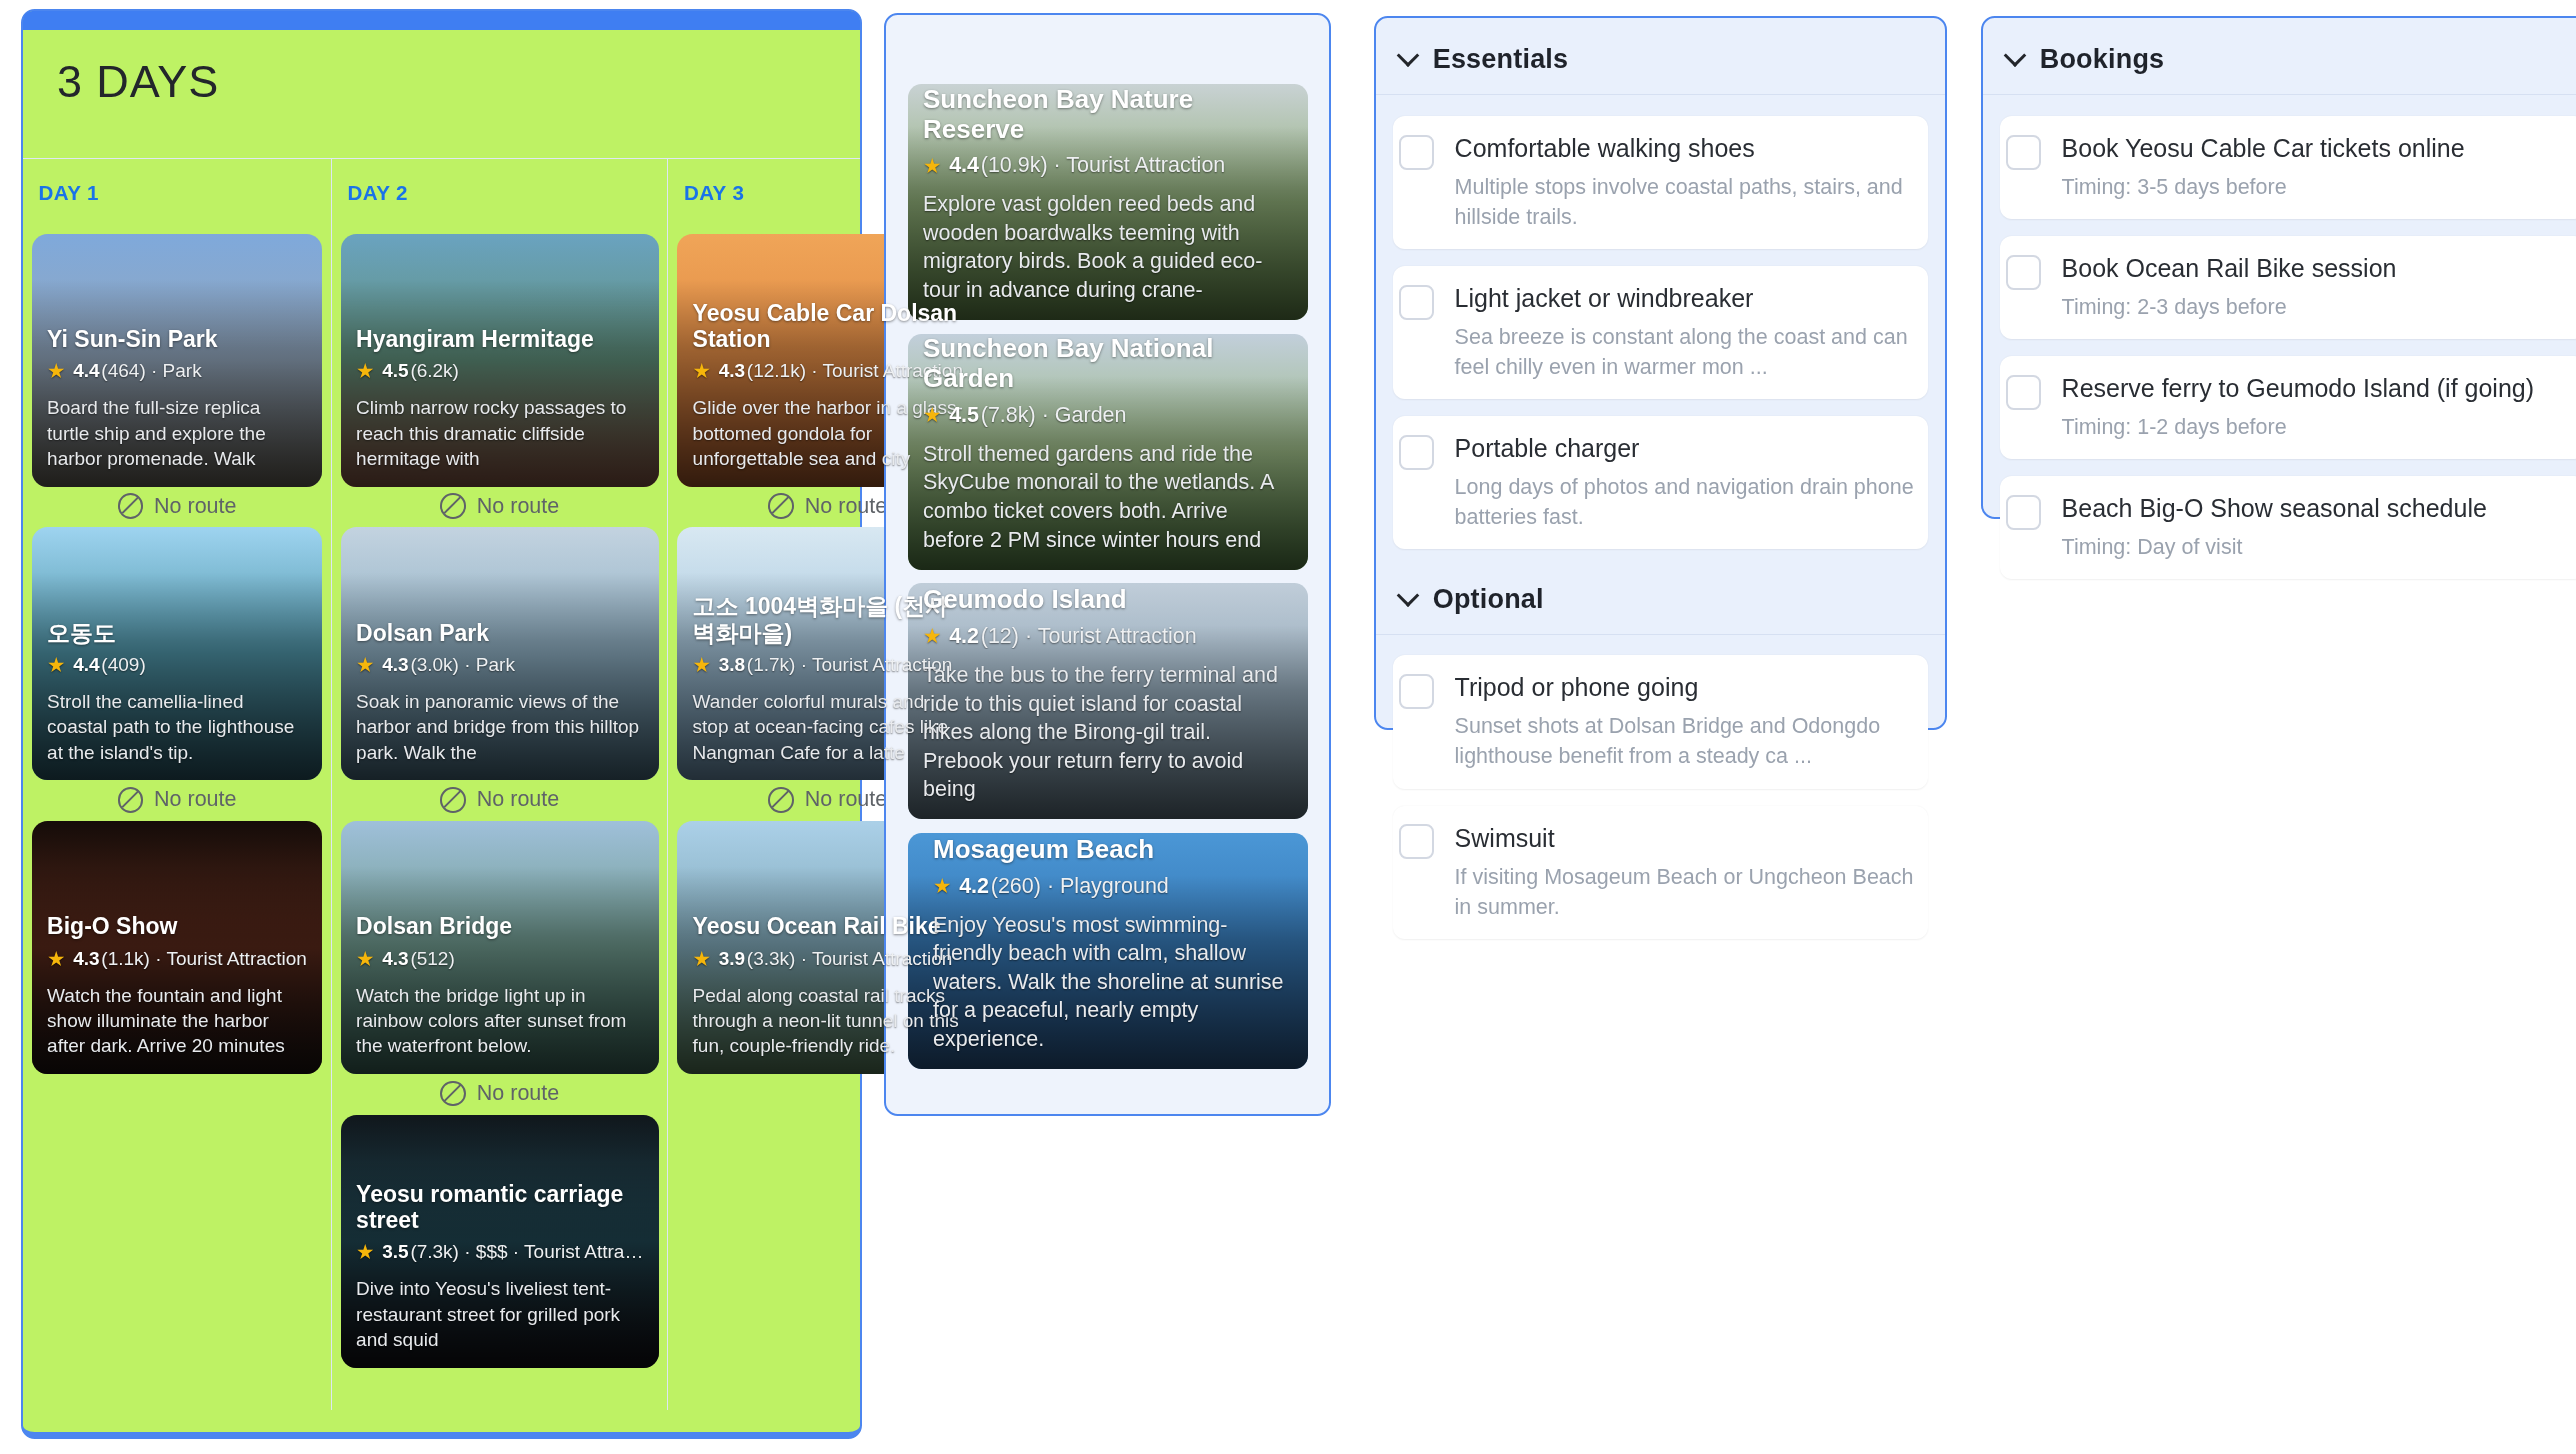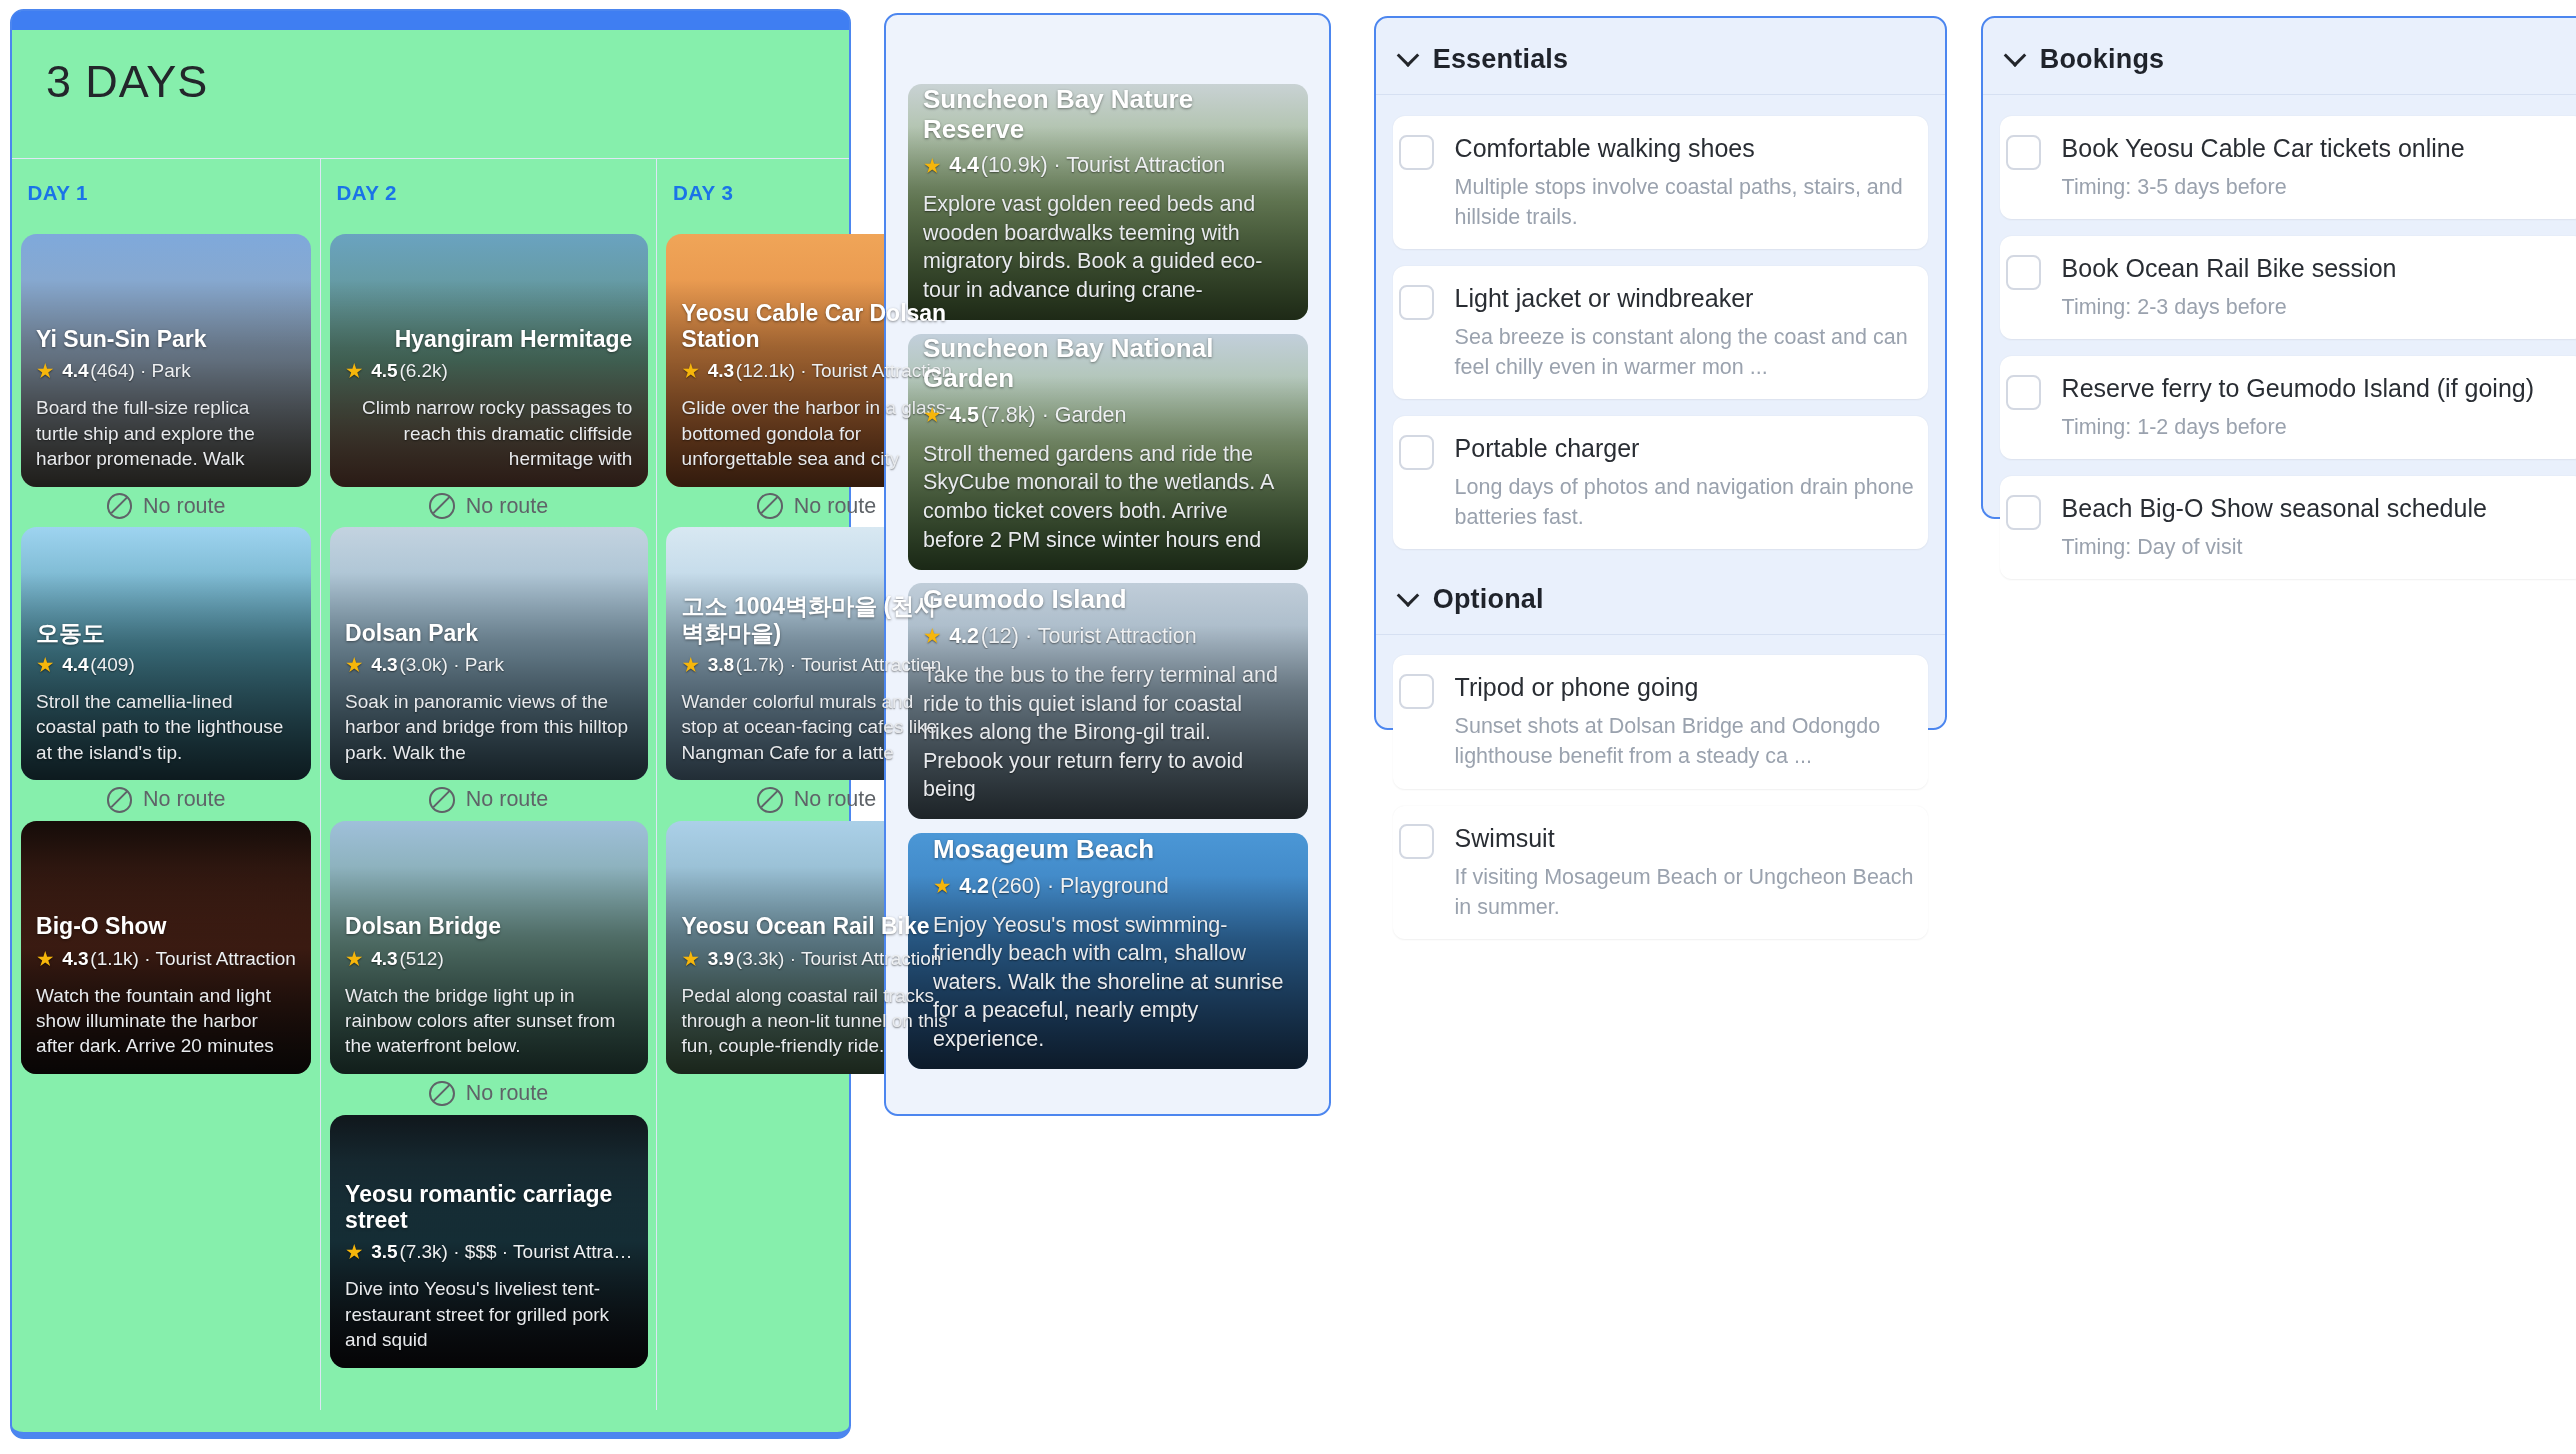--- a/index.html
+++ b/index.html
@@ -1,21 +1,21 @@
 <!DOCTYPE html>
 <html style="font-size:13.7px"><head>
 <meta charset="utf-8">
 <style>
   html,body{margin:0;padding:0;background:#ffffff;}
   body{width:2576px;height:1455px;position:relative;overflow:hidden;
        font-family:"Liberation Sans","DejaVu Sans",sans-serif;color:#202124;}
   .panel{position:absolute;box-sizing:border-box;border:2.6px solid #4c86ef;border-radius:13.7px;}
 
   
-  .itinerary{left:10px;top:8.6px;width:841px;height:1430px;background:#86efac;
+  .itinerary{left:21px;top:8.6px;width:841px;height:1430px;background:#bef264;
              border-bottom-width:7.7px;display:flex;flex-direction:column;}
   .itin-topbar{height:19px;background:#3f7ef2;border-radius:9.4px 9.4px 0 0;flex:0 0 auto;}
   .itin-header{padding:26px 34px 0 34px;height:129px;box-sizing:border-box;
                border-bottom:1.7px solid #dfe7f5;}
   .itin-title{font-size:45px;font-weight:500;letter-spacing:0.9px;color:#23262b;margin:0;}
   .days{flex:1;display:flex;margin-bottom:22px;}
   .day-col{flex:1;padding:0 8.6px;box-sizing:border-box;}
   .day-col + .day-col{border-left:1.7px solid #dde6f5;}
   .day-label{color:#1a73e8;font-size:20.6px;font-weight:bold;letter-spacing:0.4px;
              padding:22px 6.9px 0 6.9px;}
@@ -123,21 +123,21 @@
                 <span> (1.1k) · Tourist Attraction</span>
       </div>
       <p class="card-desc">Watch the fountain and light show illuminate the harbor after dark. Arrive 20 minutes</p>
     </div>
   </article>
         </div>
   </div>
       <div class="day-col">
     <div class="day-label">DAY 2</div>
     <div class="day-cards">
-          <article class="place-card" style="background-image: linear-gradient(rgb(106, 163, 192), rgb(95, 143, 122), rgb(150, 96, 76)); text-align: right;">
+          <article class="place-card" style="background-image: linear-gradient(rgb(106, 163, 192), rgb(95, 143, 122), rgb(150, 96, 76));">
     <div class="card-text">
       <h3 class="card-title">Hyangiram Hermitage</h3>
       <div class="card-meta">
         <span class="star">★</span>
                 <b>4.5</b>
                 <span> (6.2k)</span>
       </div>
       <p class="card-desc">Climb narrow rocky passages to reach this dramatic cliffside hermitage with</p>
     </div>
   </article>

